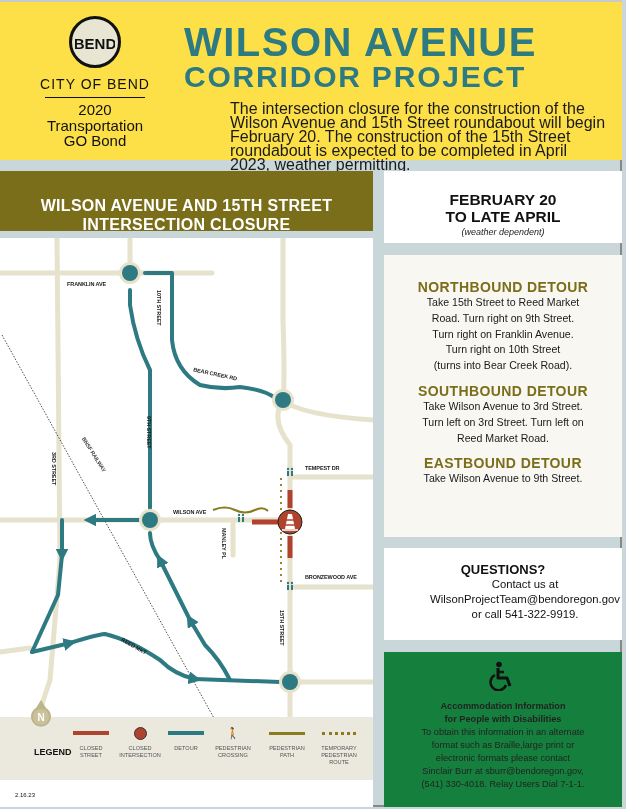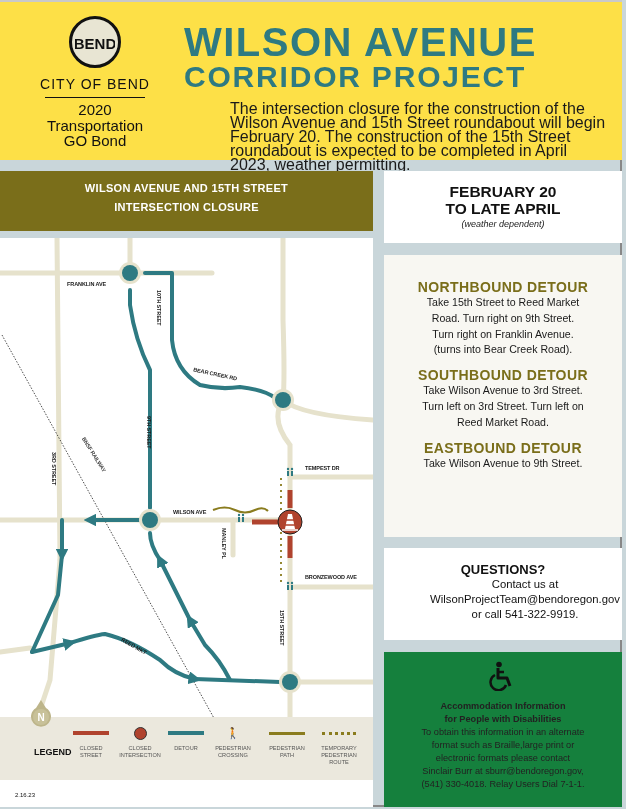--- a/index.html
+++ b/index.html
@@ -18,36 +18,36 @@
   .logo-circle { width: 52px; height: 52px; margin: 0 auto; border-radius: 50%; border: 3px solid #111; background: #e8e5d3; display: flex; align-items: center; justify-content: center; }
   .logo-circle svg { display: block; }
   .city-name { font-size: 14px; letter-spacing: 1px; margin-top: 8px; color: #111; }
   .logo-rule { width: 100px; margin: 5px auto 4px; border-top: 1.5px solid #111; }
   .bond-text { font-size: 15px; line-height: 15.5px; color: #111; }
   .title-1 { position: absolute; left: 184px; top: 20px; font-size: 40px; font-weight: bold; color: #2e7a82; letter-spacing: 1.5px; line-height: 40px; }
   .title-2 { position: absolute; left: 184px; top: 60px; font-size: 30px; font-weight: bold; color: #2e7a82; letter-spacing: 1.8px; line-height: 30px; }
   .intro { position: absolute; left: 187px; top: 100px; width: 380px; font-size: 16px; line-height: 14px; color: #1a1a1a; margin-left: 43px; }
 
   
-  .banner { position: absolute; left: 0; top: 171px; width: 373px; height: 60px; background: #7a6e1a; color: #fff; text-align: center; font-weight: bold; font-size: 11px; line-height: 19px; padding-top: 8px; letter-spacing: 0.3px; }
+  .banner { position: absolute; left: 0; top: 171px; width: 373px; height: 60px; background: #7a6e1a; color: #fff; text-align: center; font-weight: bold; font-size: 16px; line-height: 19px; padding-top: 25px; letter-spacing: 0.3px; }
 
   
   .map { position: absolute; left: 0; top: 238px; width: 373px; height: 569px; background: #fff; overflow: hidden; }
   .map svg { position: absolute; left: 0; top: 0; }
   .map-label { position: absolute; font-size: 5.5px; font-weight: bold; color: #1a1a1a; white-space: nowrap; letter-spacing: -0.1px; }
   .legend { position: absolute; left: 0; top: 717px; width: 373px; height: 63px; background: #ebe8dd; }
   .legend-title { position: absolute; left: 22px; top: 30px; font-size: 9px; font-weight: bold; color: #111; padding-left: 12px; }
   .legend-item { position: absolute; top: 10px; width: 50px; text-align: center; }
   .legend-item .sw { height: 12px; display: flex; align-items: center; justify-content: center; }
   .legend-item .lbl { font-size: 5.6px; color: #555; line-height: 7px; margin-top: 6px; }
   .date-stamp { position: absolute; left: 15px; top: 792px; font-size: 6px; color: #111; }
   .north { position: absolute; left: 28px; top: 700px; }
 
   
-  .date-box { position: absolute; left: 384px; top: 171px; width: 238px; height: 72px; background: #fff; text-align: center; padding-top: 12px; }
+  .date-box { position: absolute; left: 384px; top: 171px; width: 238px; height: 72px; background: #fff; text-align: center; padding-top: 20px; }
   .date-line { font-size: 15.5px; font-weight: bold; line-height: 17px; color: #111; }
   .date-note { font-size: 9px; font-style: italic; color: #222; margin-top: 2px; }
 
   .detour-box { position: absolute; left: 384px; top: 255px; width: 238px; height: 282px; background: #f8f7f2; text-align: center; padding-top: 24px; }
   .detour-head { font-size: 14px; font-weight: bold; color: #7a6e1a; letter-spacing: 0.4px; line-height: 16px; }
   .detour-body { font-size: 10.6px; line-height: 15.8px; color: #1a1a1a; margin-bottom: 9px; }
 
   .questions-box { position: absolute; left: 384px; top: 548px; width: 238px; height: 92px; background: #fff; text-align: center; padding-top: 14px; }
   .q-head { font-size: 13px; font-weight: bold; color: #111; line-height: 15px; }
   .q-body { font-size: 11.3px; line-height: 15px; color: #111; padding-left: 44px; }
@@ -257,20 +257,21 @@
     <div class="date-line">TO LATE APRIL</div>
     <div class="date-note">(weather dependent)</div>
   </div>
 
   <div class="detour-box">
     <div class="detour-head">NORTHBOUND DETOUR</div>
     <div class="detour-body">
       <div>Take 15th Street to Reed Market</div>
         <div>Road. Turn right on 9th Street.</div>
         <div>Turn right on Franklin Avenue.</div>
+        <div>Turn right on 10th Street</div>
         <div>(turns into Bear Creek Road).</div>
     </div>
     <div class="detour-head">SOUTHBOUND DETOUR</div>
     <div class="detour-body">
       <div>Take Wilson Avenue to 3rd Street.</div>
         <div>Turn left on 3rd Street. Turn left on</div>
         <div>Reed Market Road.</div>
     </div>
     <div class="detour-head">EASTBOUND DETOUR</div>
     <div class="detour-body">

